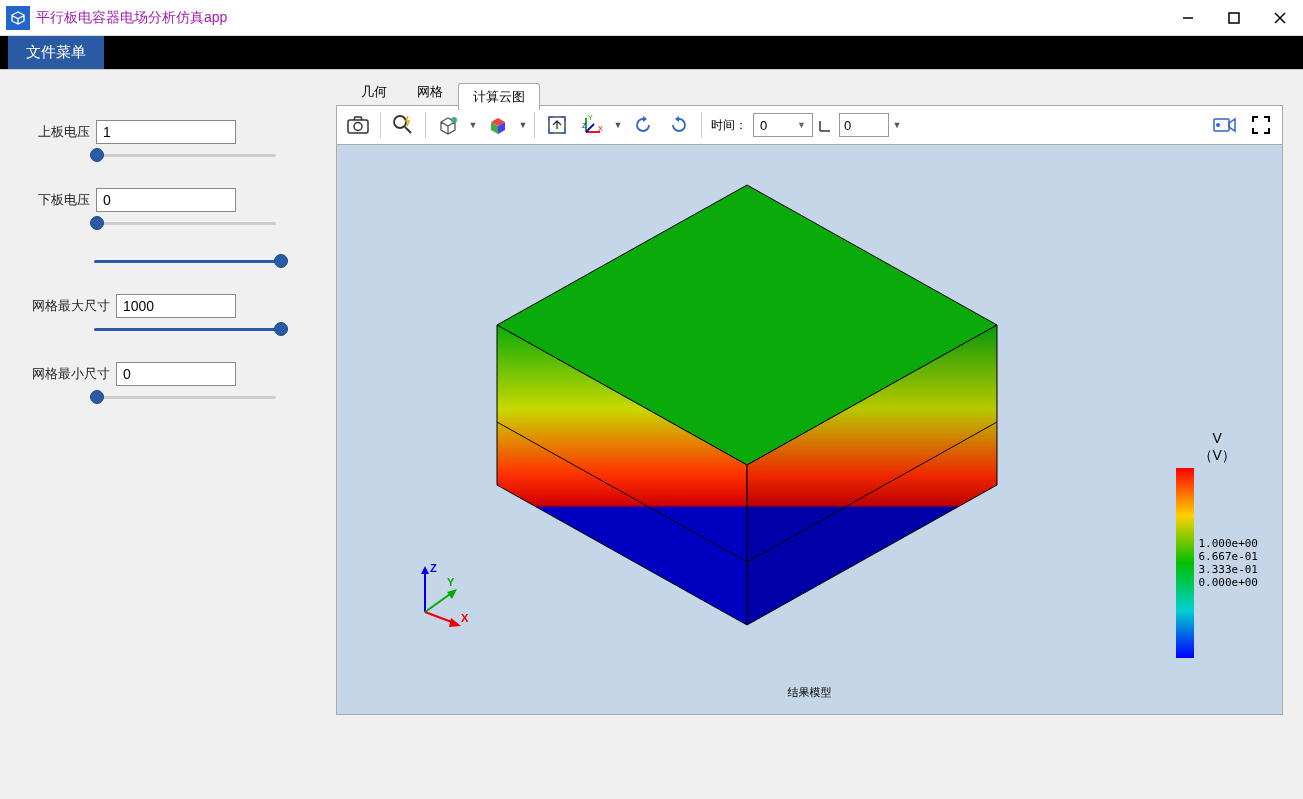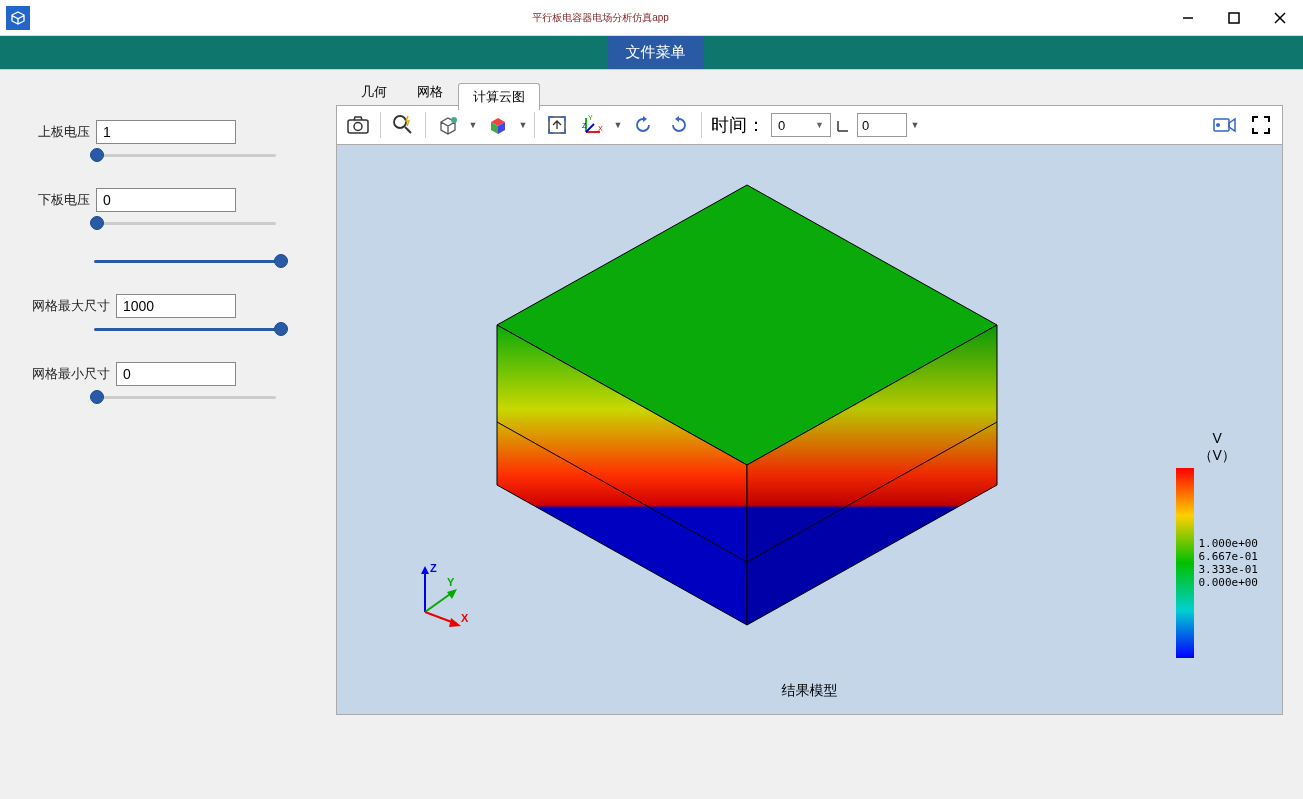--- a/index.html
+++ b/index.html
@@ -1,25 +1,25 @@
 <!DOCTYPE html>
 <html><head>
 <meta charset="utf-8">
 <style>
 * { box-sizing: border-box; margin: 0; padding: 0; }
 body { font-family: "Microsoft YaHei", Arial, sans-serif; font-size: 13px; background: #f0f0f0; width: 1303px; height: 799px; overflow: hidden; }
 
 .titlebar { height: 36px; background: #fff; display: flex; align-items: center; border-bottom: 1px solid #ddd; }
 .app-icon { width: 24px; height: 24px; margin: 0 6px; background: #2266cc; display: flex; align-items: center; justify-content: center; }
 .app-icon svg { width: 16px; height: 16px; }
-.title-text { flex: 1; text-align: center; font-size: 10px; color: #7f1d1d; }
+.title-text { flex: 1; font-size: 14px; color: #a21caf; }
 .win-controls { display: flex; }
 .win-btn { width: 46px; height: 36px; display: flex; align-items: center; justify-content: center; font-size: 14px; cursor: pointer; }
 
-.menubar { height: 34px; background: #0f766e; border-bottom: 1px solid #ccc; display: flex; align-items: stretch; padding-left: 8px; justify-content: center; }
+.menubar { height: 34px; background: #000000; border-bottom: 1px solid #ccc; display: flex; align-items: stretch; padding-left: 8px; }
 .menu-item { background: #2a5aa3; color: #fff; padding: 0 18px; display: flex; align-items: center; font-size: 15px; cursor: pointer; }
 
 .content { display: flex; height: calc(100% - 70px); }
 .sidebar { width: 336px; padding: 50px 20px 0 20px; }
 .param-row { display: flex; align-items: center; margin-bottom: 6px; gap: 6px; }
 .param-label { width: 70px; text-align: right; font-size: 13px; color: #222; }
 .param-input { flex: 1; max-width: 140px; height: 24px; border: 1px solid #888; padding: 0 6px; font-size: 14px; background: #fff; }
 .slider-wrap { margin-bottom: 26px; position: relative; height: 12px; }
 .slider-track { position: absolute; left: 74px; right: 40px; top: 4px; height: 3px; background: #ccc; border-radius: 2px; }
 .slider-track.filled { background: #2a5aa3; }
@@ -30,26 +30,26 @@
 
 .main-area { flex: 1; padding: 8px 20px 8px 0; }
 .tabs { display: flex; gap: 0; margin-left: 10px; }
 .tab { padding: 4px 14px; font-size: 13px; cursor: pointer; border: 1px solid transparent; border-bottom: none; }
 .tab.active { background: #fff; border-color: #aaa; border-top-left-radius: 3px; border-top-right-radius: 3px; position: relative; top: 5px; }
 
 .toolbar { display: flex; align-items: center; background: #fff; border: 1px solid #aaa; height: 40px; padding: 0 4px; gap: 2px; }
 .tool-btn { width: 34px; height: 32px; display: flex; align-items: center; justify-content: center; cursor: pointer; border: 1px solid transparent; border-radius: 2px; }
 .tool-sep { width: 1px; height: 26px; background: #ccc; margin: 0 3px; }
 .tool-dropdown { width: 12px; height: 32px; display: flex; align-items: center; justify-content: center; cursor: pointer; font-size: 9px; color: #555; }
-.time-label { font-size: 18px; margin: 0 4px; }
+.time-label { font-size: 12px; margin: 0 4px; }
 .time-select { width: 60px; height: 24px; border: 1px solid #999; background: #fff; display: flex; align-items: center; padding: 0 6px; justify-content: space-between; font-size: 13px; cursor: pointer; }
 .time-input { width: 50px; height: 24px; border: 1px solid #999; padding: 0 4px; font-size: 13px; }
 
 .viewport { background: #c5d6e8; border: 1px solid #aaa; border-top: none; height: 570px; position: relative; overflow: hidden; }
-.model-label { position: absolute; bottom: 14px; left: 50%; transform: translateX(-50%); font-size: 14px; color: #000; }
+.model-label { position: absolute; bottom: 14px; left: 50%; transform: translateX(-50%); font-size: 11px; color: #000; }
 
 .axis-triad { position: absolute; left: 68px; bottom: 82px; }
 
 .legend { position: absolute; right: 24px; top: 285px; display: flex; flex-direction: column; align-items: center; }
 .legend-title { font-size: 14px; text-align: center; line-height: 1.2; margin-bottom: 4px; }
 .legend-body { display: flex; align-items: center; }
 .legend-bar { width: 18px; height: 190px; background: linear-gradient(to bottom, #ff0000 0%, #ffd000 25%, #00c000 50%, #00d0d0 75%, #0000ff 100%); }
 .legend-labels { display: flex; flex-direction: column; justify-content: space-between; margin-left: 4px; font-size: 11px; font-family: monospace; }
 
 .cube-3d { position: absolute; left: 130px; top: 30px; }

